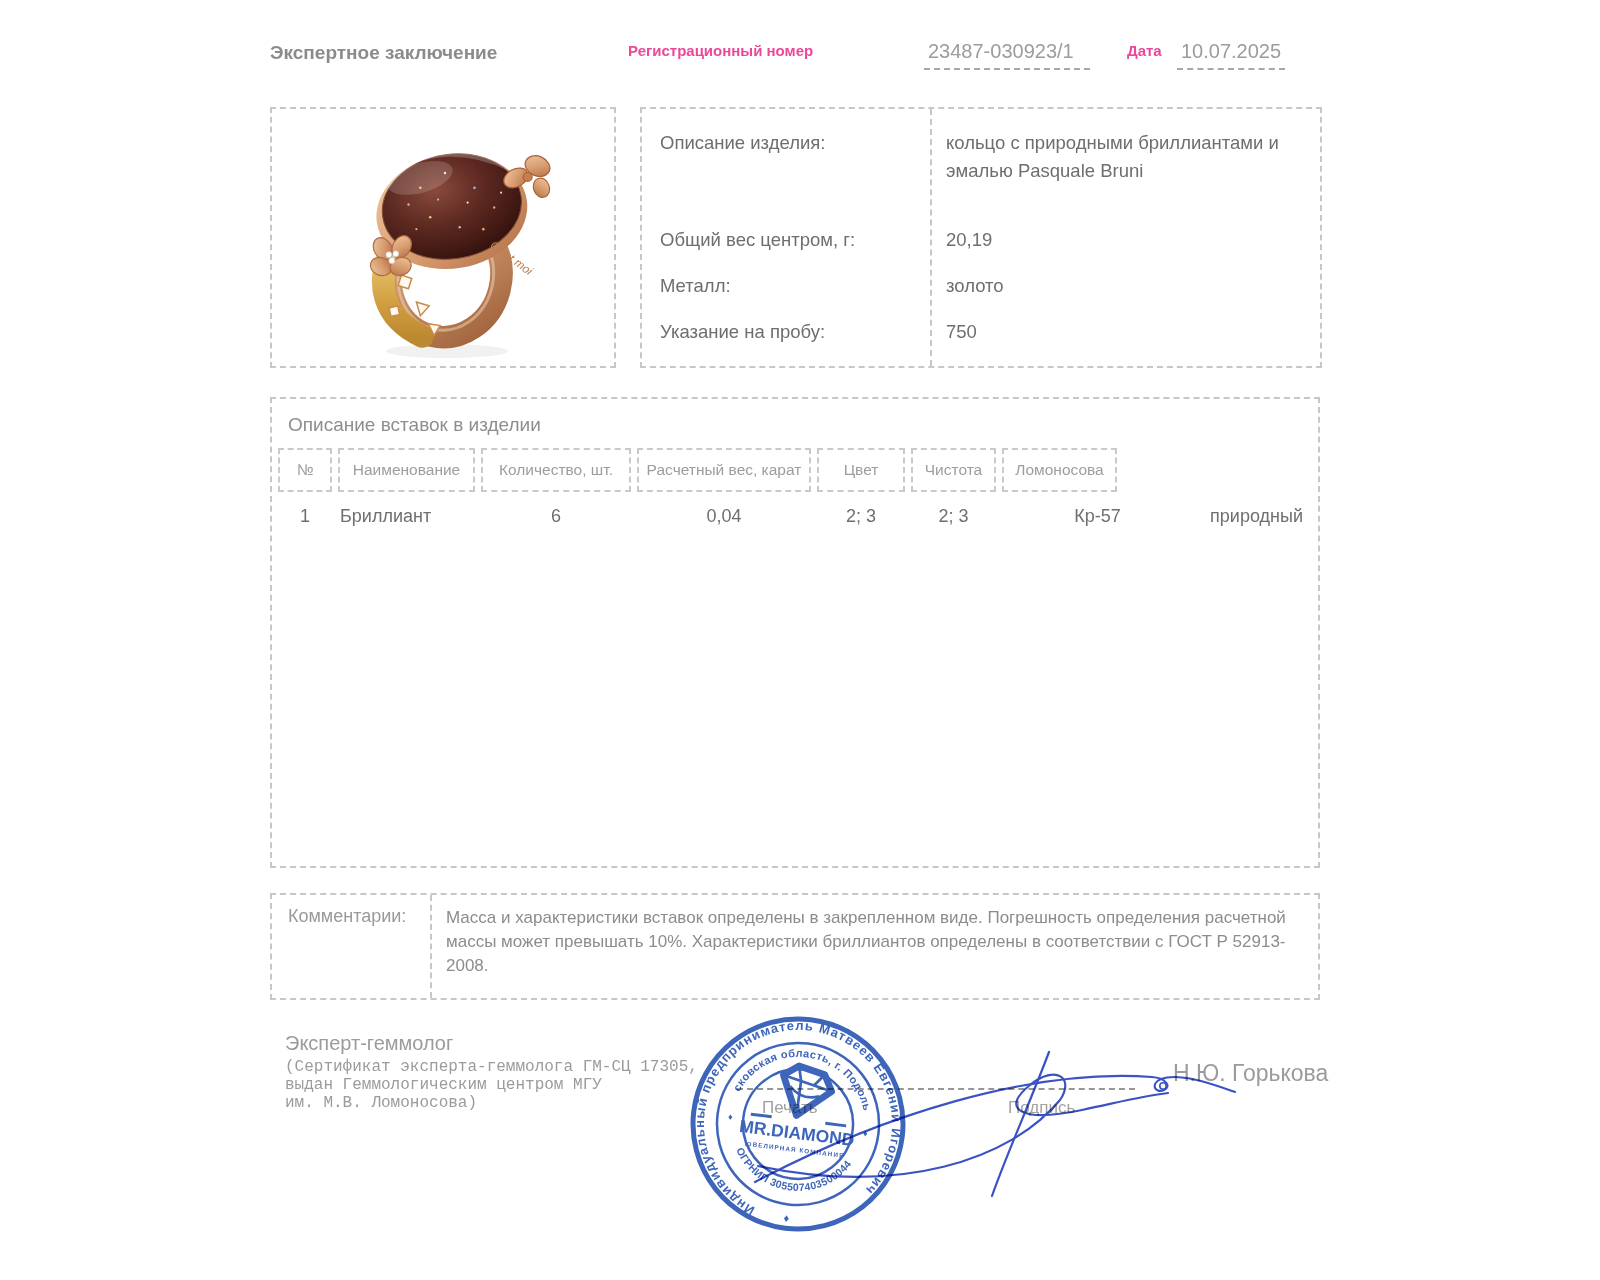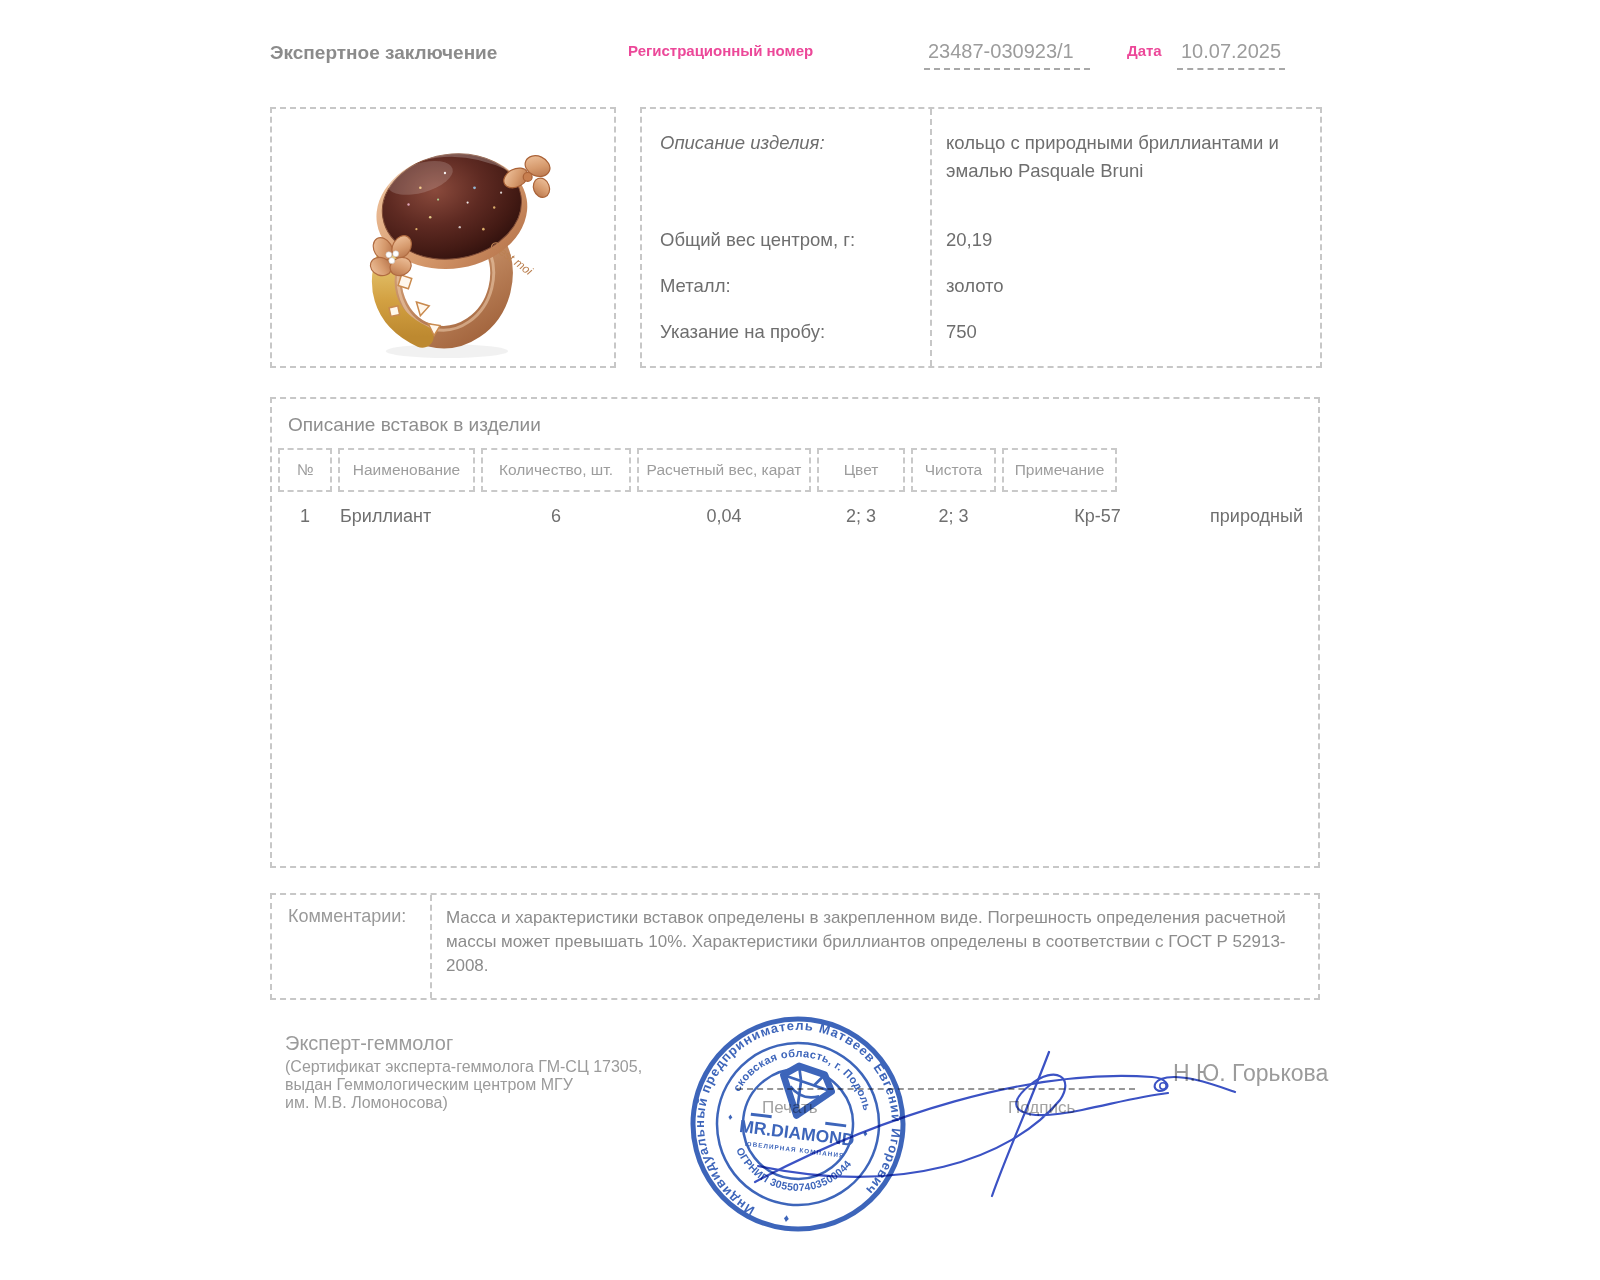--- a/index.html
+++ b/index.html
@@ -26,21 +26,21 @@
       font-size:18px;color:#6f6f6f;}
   .c0{width:54px;}.c1{width:137px;}.c2{width:150px;}.c3{width:174px;}
   .c4{width:88px;}.c5{width:85px;}.c6{width:191px;}.c7{width:115px;}
   .td.c1{justify-content:flex-start;padding-left:2px;box-sizing:border-box;}
   .statement{font-size:19px;font-weight:bold;color:#4e4e4e;line-height:27px;}
   
   .cmt-label{font-size:18px;color:#9a9a9a;}
   .cmt-text{font-size:17px;color:#8c8c8c;line-height:24px;}
   
   .expert-title{font-size:20px;color:#9b9b9b;}
-  .expert-cert{font-size:16px;color:#9b9b9b;line-height:18px;white-space:pre-line;}
+  .expert-cert{font-size:16px;color:#9b9b9b;line-height:18px;white-space:pre-line;font-family:Liberation Mono, monospace;}
   .expert-name{font-size:23px;color:#9b9b9b;}
   .field-line{border-top:2px dashed #979797;height:0;}
   .field-label{font-size:17px;color:#a2a2a2;}
   .stamp-svg{mix-blend-mode:multiply;opacity:.93;}
   .sign-svg{mix-blend-mode:multiply;}
   svg text{font-family:"Liberation Sans",sans-serif;}
 </style>
 </head>
 <body>
 
@@ -127,40 +127,40 @@
         <ellipse cx="247" cy="70" rx="13" ry="9" fill="url(#roseG)" transform="rotate(-28 247 70)"></ellipse>
         <ellipse cx="269" cy="58" rx="13" ry="10" fill="url(#roseG)" transform="rotate(24 269 58)"></ellipse>
         <ellipse cx="273" cy="80" rx="10" ry="8" fill="url(#roseG)" transform="rotate(70 273 80)"></ellipse>
         <circle cx="259" cy="69" r="4.5" fill="#c87f50"></circle>
       </g>
     </svg>
   </div>
 
   <div class="abs dbox" style="left:640px;top:107px;width:682px;height:261px;">
     <div class="abs vdash" style="left:288px;top:0;bottom:0;"></div>
-    <div class="abs desc-label" style="left:18px;top:20px;font-style:italic;">Описание изделия:</div>
+    <div class="abs desc-label" style="left:18px;top:20px;">Описание изделия:</div>
     <div class="abs desc-value" style="left:304px;top:20px;width:372px;">кольцо с природными бриллиантами и эмалью Pasquale Bruni</div>
     <div class="abs desc-label" style="left:18px;top:117px;">Общий вес центром, г:</div>
     <div class="abs desc-value" style="left:304px;top:117px;">20,19</div>
     <div class="abs desc-label" style="left:18px;top:163px;">Металл:</div>
     <div class="abs desc-value" style="left:304px;top:163px;">золото</div>
     <div class="abs desc-label" style="left:18px;top:209px;">Указание на пробу:</div>
     <div class="abs desc-value" style="left:304px;top:209px;">750</div>
   </div>
 
   <div class="abs dbox" style="left:270px;top:397px;width:1050px;height:471px;text-align:center;">
     <div class="abs tbl-title" style="left:16px;top:15px;">Описание вставок в изделии</div>
     <div class="abs th-row" style="left:6px;top:49px;">
       <div class="th c0">№</div>
       <div class="th c1">Наименование</div>
       <div class="th c2">Количество, шт.</div>
       <div class="th c3">Расчетный вес, карат</div>
       <div class="th c4">Цвет</div>
       <div class="th c5">Чистота</div>
-      <div class="th c7">Примечание</div>
+      <div class="th c7">Ломоносова</div>
     </div>
     <div class="abs td-row" style="left:6px;top:100px;">
       <div class="td c0">1</div>
       <div class="td c1">Бриллиант</div>
       <div class="td c2">6</div>
       <div class="td c3">0,04</div>
       <div class="td c4">2; 3</div>
       <div class="td c5">2; 3</div>
       <div class="td c6">Кр-57</div>
       <div class="td c7">природный</div>

